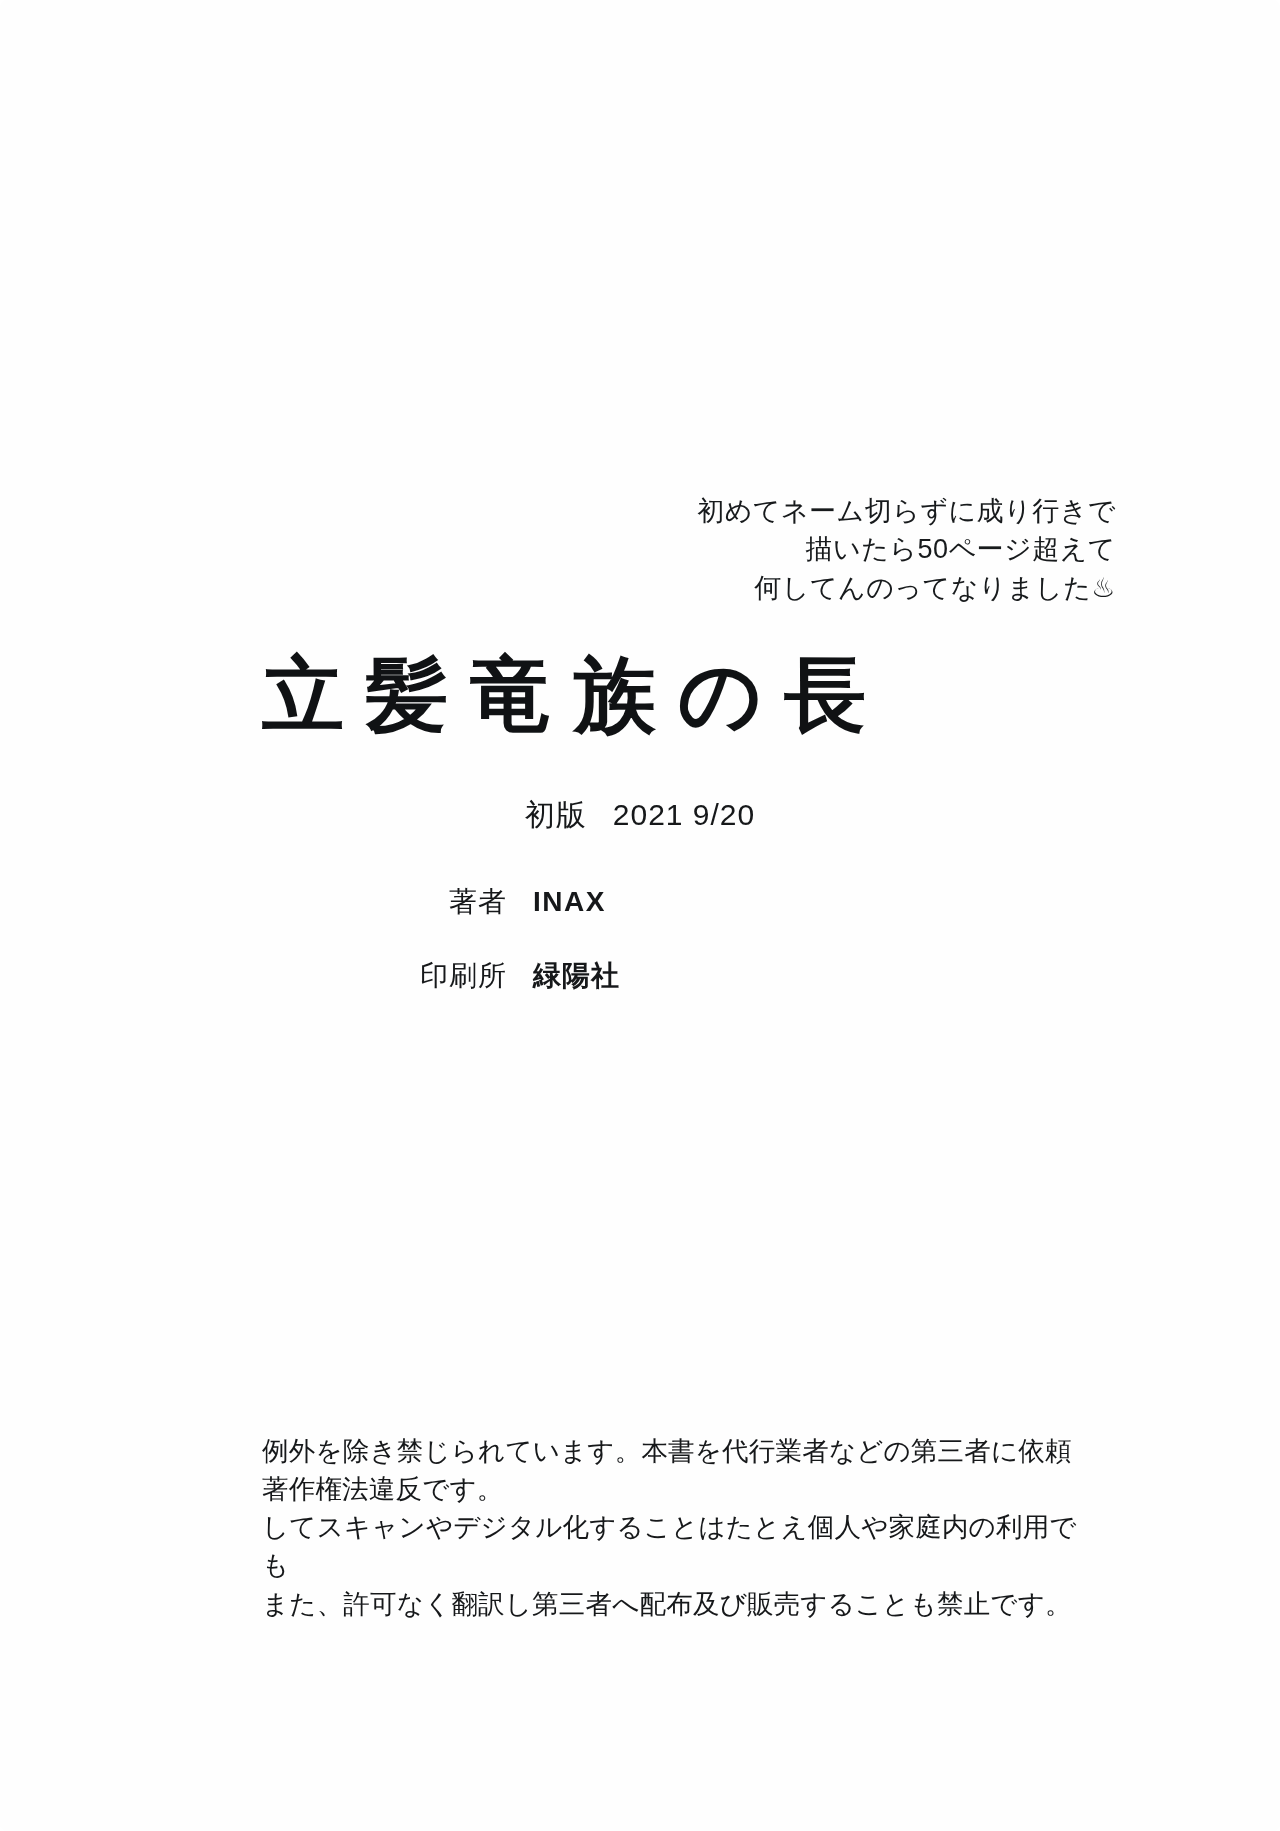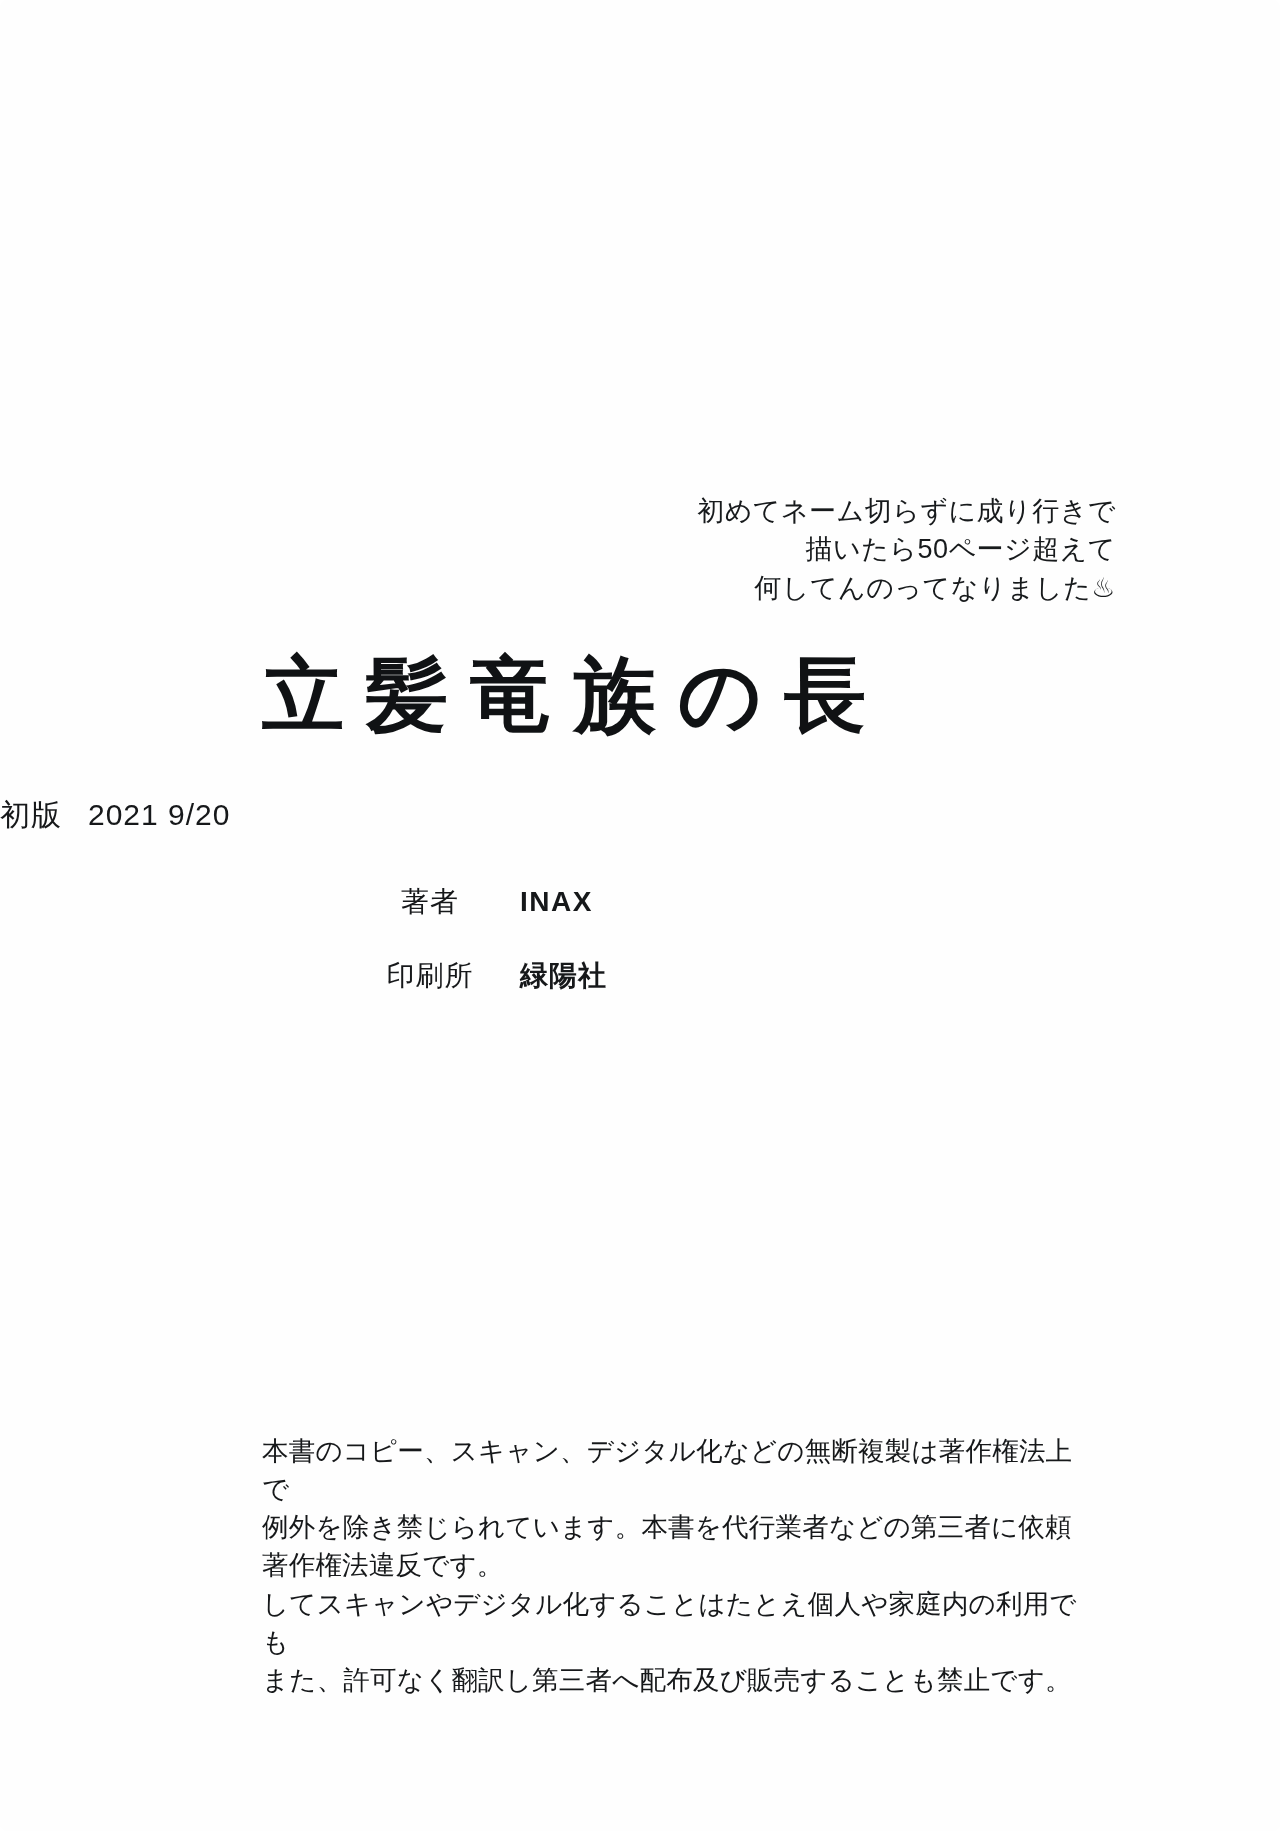--- a/index.html
+++ b/index.html
@@ -56,20 +56,21 @@
     line-height: 1.1;
     color: #101214;
   }
 
   
   .edition {
     position: absolute;
     top: 795px;
     left: 0;
     width: 1280px;
+    text-align: center;
     font-size: 30px;
     letter-spacing: 1px;
     color: #16181a;
   }
   .edition .gap {
     display: inline-block;
     width: 26px;
   }
 
   
@@ -82,22 +83,23 @@
   .credit-row {
     display: flex;
     justify-content: center;
     align-items: baseline;
     font-size: 28px;
     line-height: 1.0;
     margin-bottom: 30px;
     letter-spacing: 1px;
   }
   .credit-row .label {
-    text-align: center;
+    text-align: right;
     width: 180px;
+    padding-right: 26px;
     white-space: nowrap;
   }
   .credit-row .value {
     text-align: left;
     width: 420px;
     white-space: nowrap;
     font-weight: 600;
     margin-top: 16px;
   }
   .credit-row.author .value {
@@ -142,20 +144,19 @@
       <span class="label">著者</span>
       <span class="value">INAX</span>
     </div>
     <div class="credit-row">
       <span class="label">印刷所</span>
       <span class="value">緑陽社</span>
     </div>
   </div>
 
   <div class="notice">
-    <p>本書のコピー、スキャン、デジタル化などの無断複製は著作権法上で</p>
     <p>例外を除き禁じられています。本書を代行業者などの第三者に依頼</p>
     <p>著作権法違反です。</p>
     <p>してスキャンやデジタル化することはたとえ個人や家庭内の利用でも</p>
     <p>また、許可なく翻訳し第三者へ配布及び販売することも禁止です。</p>
   </div>
 
 </div>
 
 </body></html>

